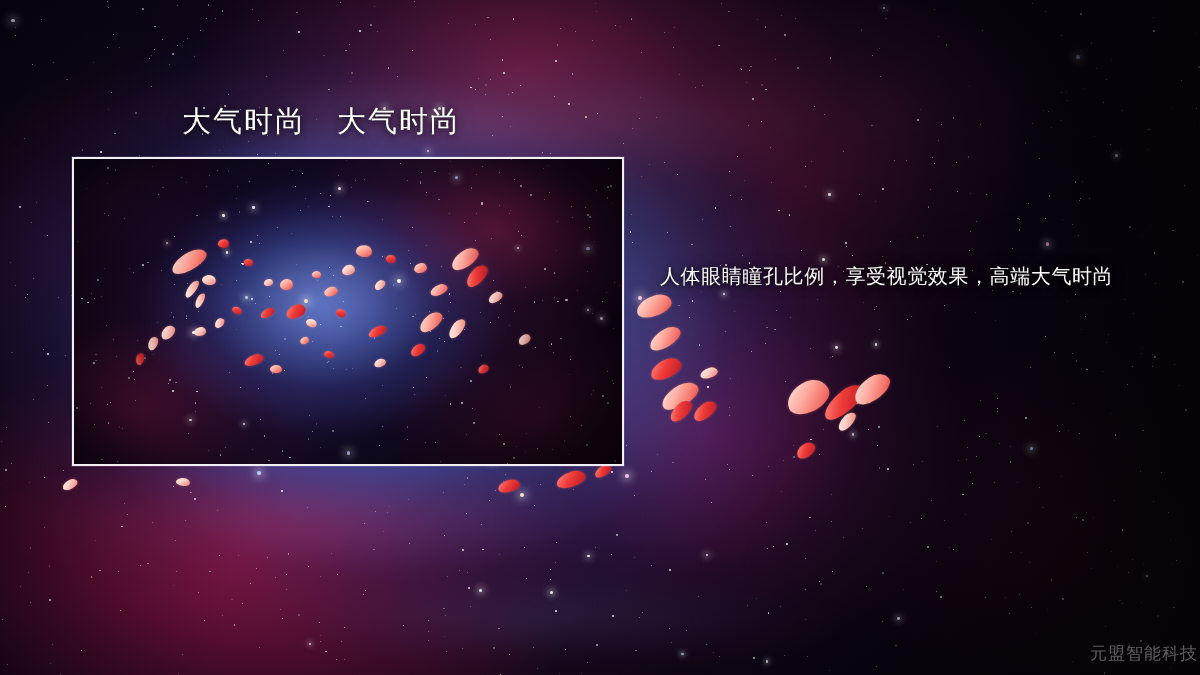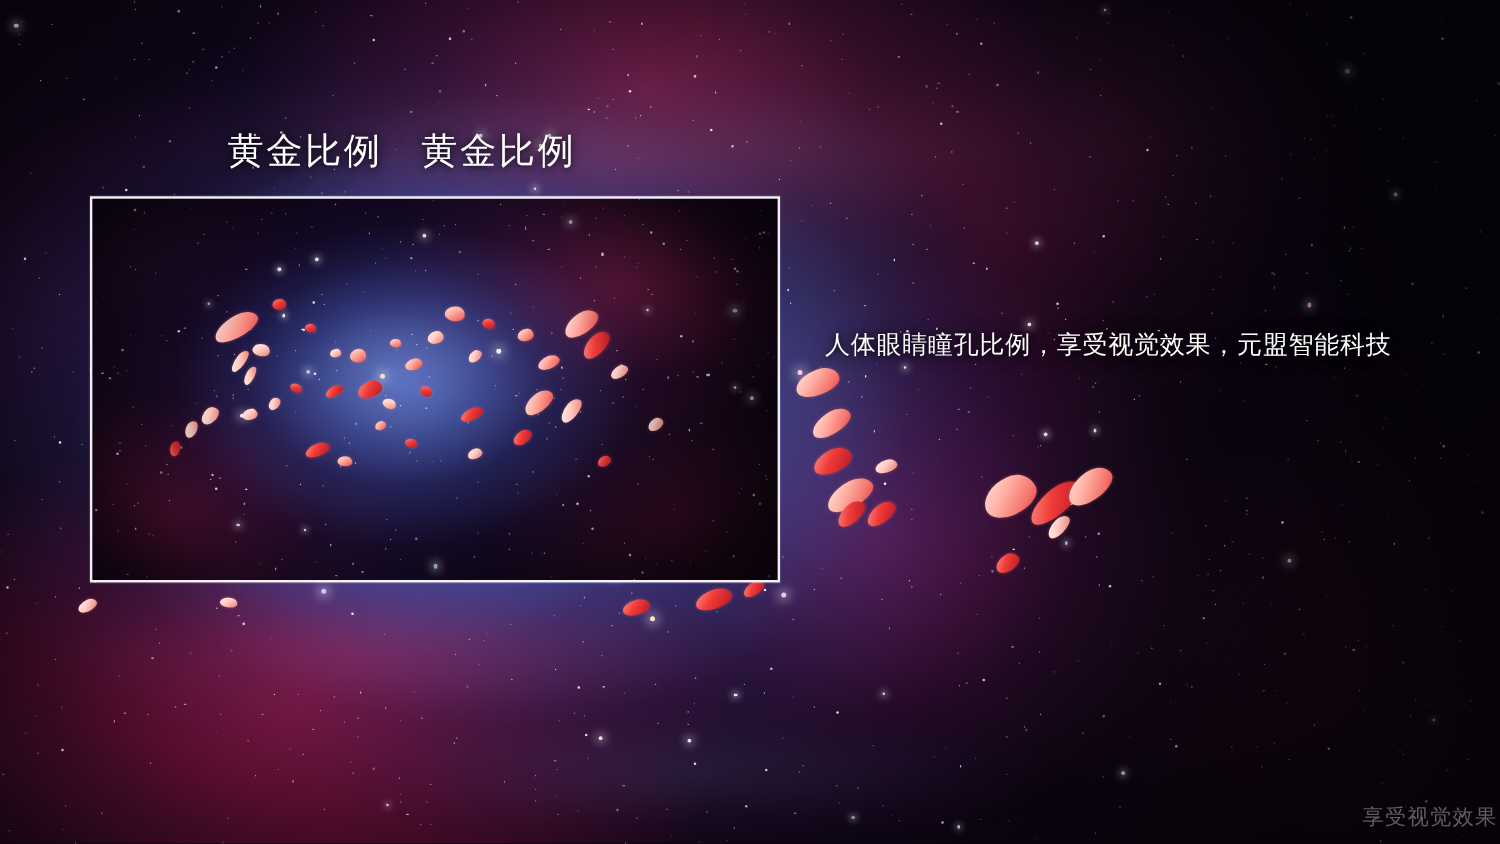--- a/index.html
+++ b/index.html
@@ -1409,21 +1409,21 @@
         <div class="petal deep" style="left: 158px; top: 148px; width: 10px; height: 7px; transform: rotate(35deg); opacity: 1;"></div>
         <div class="petal pale" style="left: 140px; top: 160px; width: 11px; height: 8px; transform: rotate(-42deg); opacity: 1;"></div>
         <div class="petal pale" style="left: 444px; top: 176px; width: 13px; height: 9px; transform: rotate(-30deg); opacity: 1;"></div>
         <div class="petal deep" style="left: 404px; top: 206px; width: 11px; height: 8px; transform: rotate(-20deg); opacity: 1;"></div>
         <div class="petal pale" style="left: 190px; top: 120px; width: 9px; height: 7px; transform: rotate(0deg); opacity: 1;"></div>
         <div class="petal soft" style="left: 238px; top: 112px; width: 9px; height: 7px; transform: rotate(18deg); opacity: 1;"></div>
       </div>
     <div class="inner-vig"></div>
   </div>
 
-  <div id="title">黄金比例　黄金比例</div>
+  <div id="title">大气时尚　大气时尚</div>
 
   <div id="body-text">
-    <div class="line">人体眼睛瞳孔比例，享受视觉效果，元盟智能科技</div>
+    <div class="line">人体眼睛瞳孔比例，享受视觉效果，高端大气时尚</div>
   </div>
 
-  <div id="watermark">享受视觉效果</div>
+  <div id="watermark">元盟智能科技</div>
 
 </div>
 
 </body></html>

